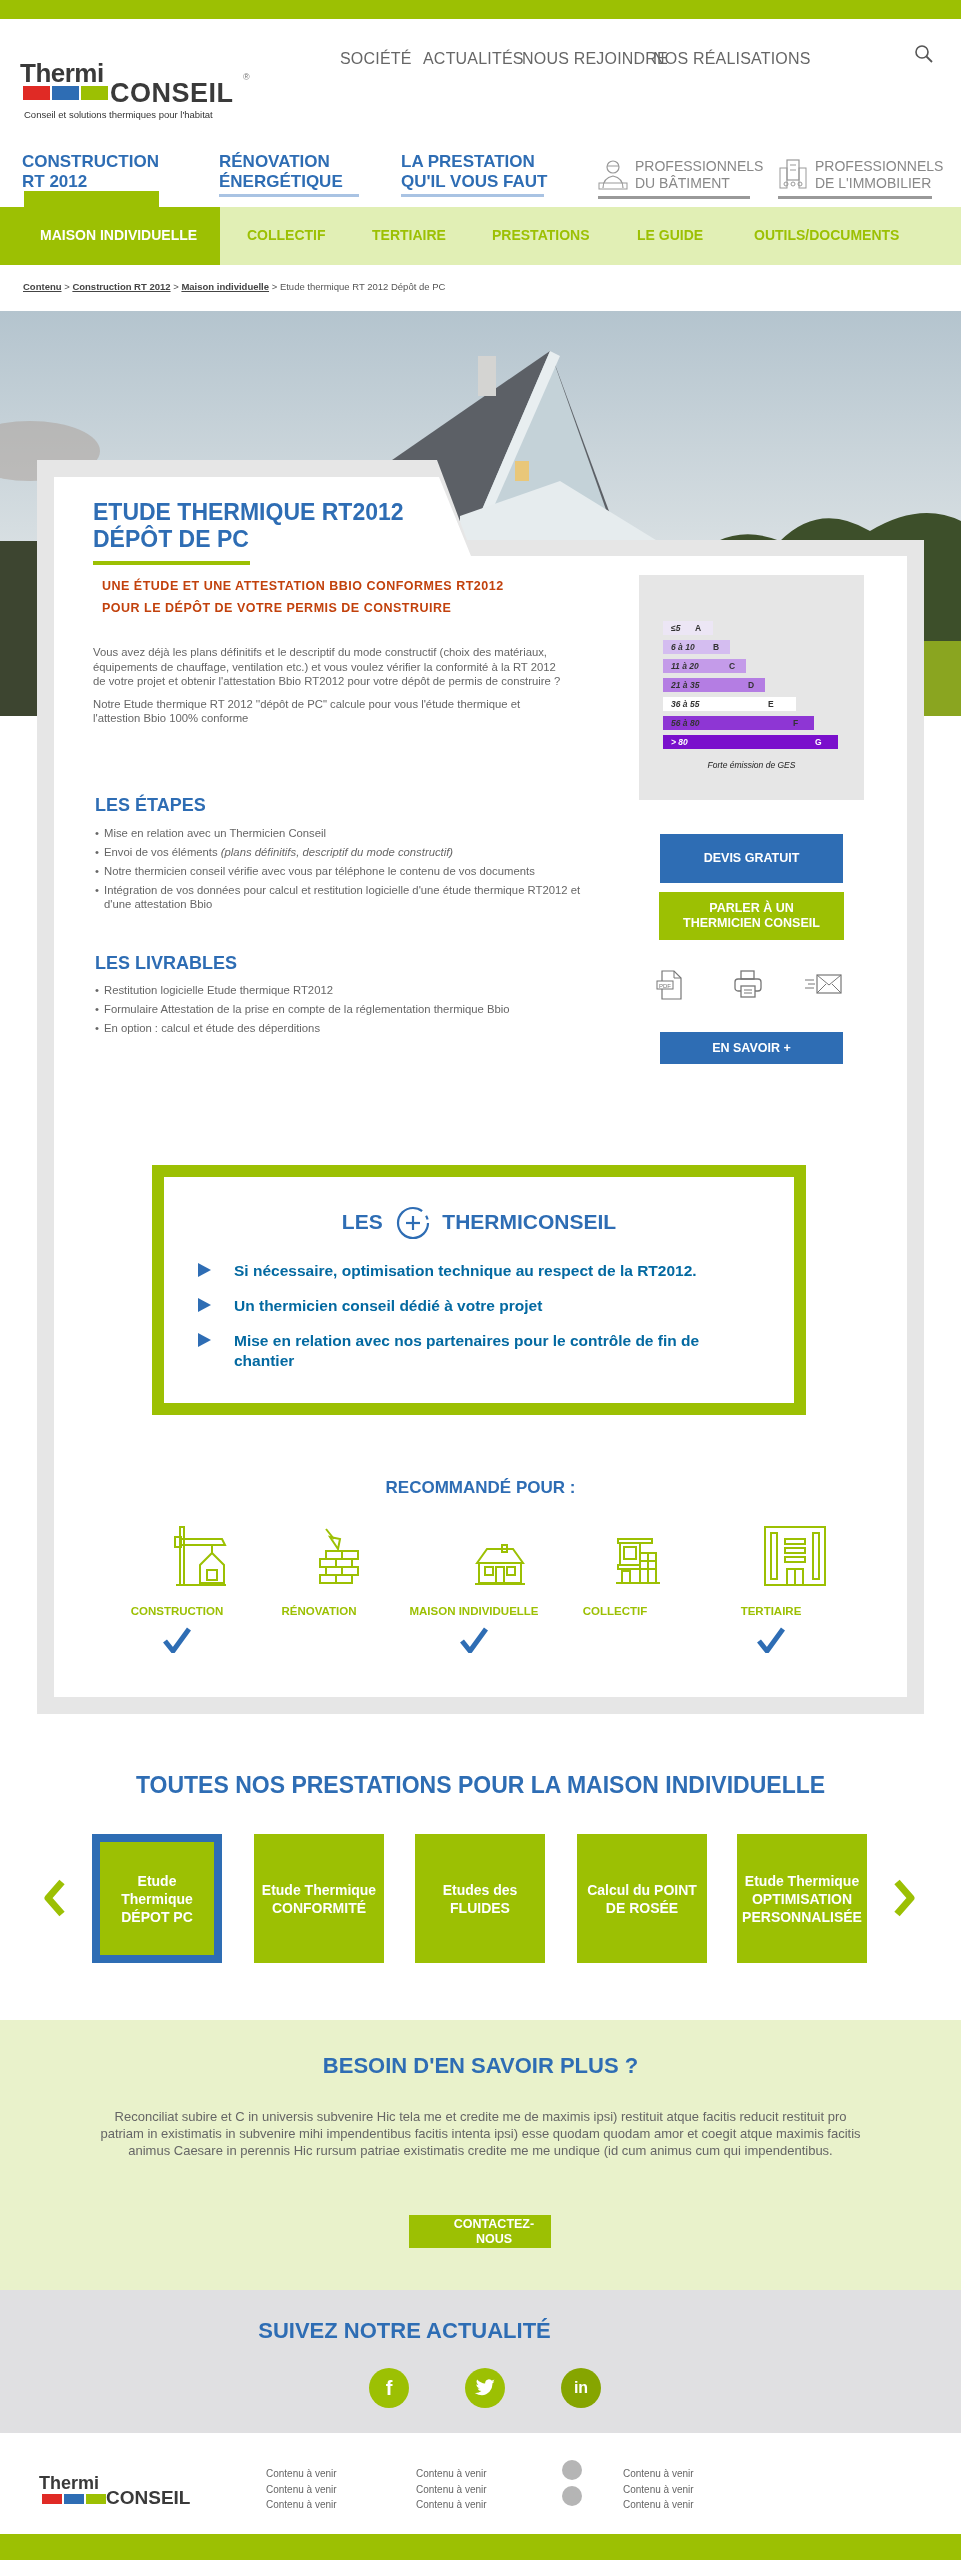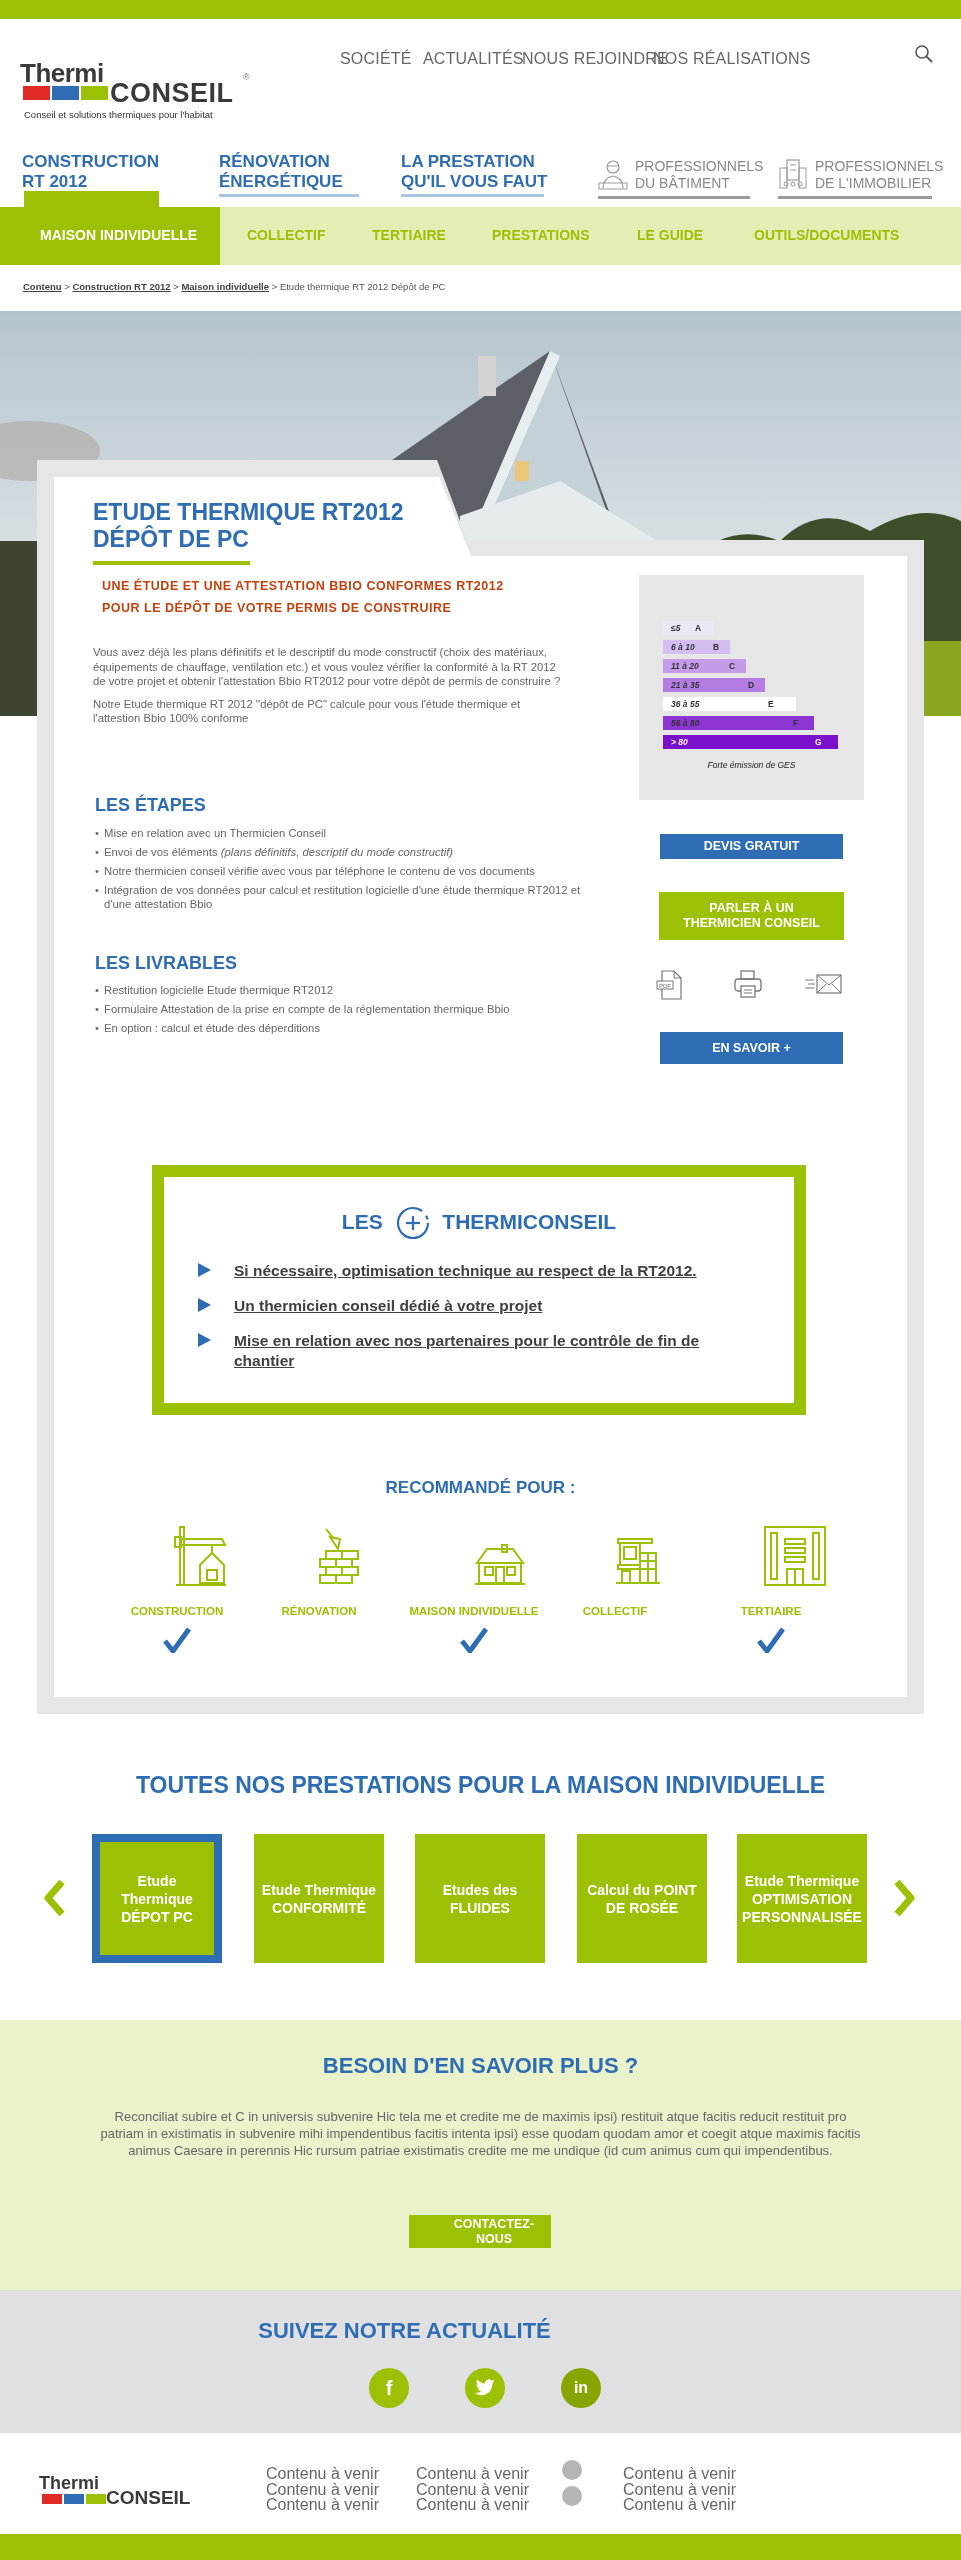--- a/index.html
+++ b/index.html
@@ -45,41 +45,41 @@
   .list { font-size: 11.3px; color: #666; line-height: 19px; list-style: none; }
   .list li { position: relative; padding-left: 9px; line-height: 14px; margin-bottom: 5px; }
   .list li::before { content: "•"; position: absolute; left: 0; color: #666; }
   .btn { position: absolute; color: #fff; font: bold 12.5px "Liberation Sans", sans-serif; text-align: center; text-transform: uppercase; display: flex; align-items: center; justify-content: center; line-height: 15px; }
   .blue { background: #2e6db4; }
   .green { background: #9cc003; padding-left: 28px; }
   .icon-gray { position: absolute; }
   
   .plusbox { left: 152px; top: 1165px; width: 654px; height: 250px; border: 12px solid #9cc003; background: #fff; }
   .plus-title { position: absolute; left: 0; width: 630px; top: 28px; text-align: center; font: bold 21px "Liberation Sans", sans-serif; color: #2e6db4; text-transform: uppercase; }
-  .plus-item { position: absolute; left: 44px; font: bold 15.5px "Liberation Sans", sans-serif; color: #404040; line-height: 20px; width: 520px; text-decoration: underline; }
+  .plus-item { position: absolute; left: 44px; font: bold 15.5px "Liberation Sans", sans-serif; color: #0369a1; line-height: 20px; width: 520px; }
   .plus-item .tri { position: absolute; left: -36px; top: 2px; width: 0; height: 0; border-left: 13px solid #2e6db4; border-top: 7px solid transparent; border-bottom: 7px solid transparent; }
   .reco-title { left: 0; width: 961px; top: 1478px; text-align: center; font: bold 17px "Liberation Sans", sans-serif; color: #2e6db4; text-transform: uppercase; }
   .reco { position: absolute; top: 1525px; width: 160px; text-align: center; }
   .reco .lbl { position: absolute; top: 80px; left: 0; width: 160px; font: bold 11.5px "Liberation Sans", sans-serif; color: #9cc003; text-transform: uppercase; }
   .reco .chk { position: absolute; top: 102px; left: 66px; width: 28px; height: 26px; }
   
   .prest-title { left: 0; width: 961px; top: 1772px; text-align: center; font: bold 23px "Liberation Sans", sans-serif; color: #2e6db4; text-transform: uppercase; }
   .tile { position: absolute; top: 1834px; width: 130px; height: 129px; background: #9cc003; color: #fff; font: bold 14px "Liberation Sans", sans-serif; text-align: center; display: flex; align-items: center; justify-content: center; line-height: 18px; padding: 6px; }
   .tile.sel { border: 8px solid #2e6db4; }
   .arrow { position: absolute; top: 1878px; width: 26px; height: 40px; }
   
   .besoin { left: 0; top: 2020px; width: 961px; height: 270px; background: #e9f2cb; }
   .besoin h3 { position: absolute; left: 0; width: 961px; top: 33px; text-align: center; font: bold 22px "Liberation Sans", sans-serif; color: #2e6db4; text-transform: uppercase; }
   .besoin p { position: absolute; left: 100px; width: 761px; top: 88px; text-align: center; font-size: 13px; color: #666; line-height: 17px; }
   .besoin .btn { left: 409px; top: 195px; width: 142px; height: 33px; font-size: 12.5px; }
   .suivez { left: 0; top: 2290px; width: 961px; height: 143px; background: #e0e0e2; }
   .suivez h3 { position: absolute; left: 0; width: 809px; top: 28px; text-align: center; font: bold 22px "Liberation Sans", sans-serif; color: #2e6db4; text-transform: uppercase; }
   .social { position: absolute; top: 78px; width: 40px; height: 40px; border-radius: 50%; color: #fff; display: flex; align-items: center; justify-content: center; font: bold 20px "Liberation Sans", sans-serif; }
   .footer { left: 0; top: 2433px; width: 961px; height: 100px; background: #fff; }
-  .fcol { position: absolute; top: 33px; font-size: 16px; color: #666; line-height: 15.5px; }
+  .fcol { position: absolute; top: 33px; font-size: 10px; color: #666; line-height: 15.5px; }
   .fdot { position: absolute; width: 20px; height: 20px; border-radius: 50%; background: #b5b5b5; }
   .bottombar { left: 0; top: 2534px; width: 961px; height: 26px; background: #9cc003; }
 </style>
 </head>
 <body>
 
 <div class="abs topbar"></div>
 
 <div class="abs logo">
   <span class="thermi">Thermi</span>
@@ -223,21 +223,21 @@
   <li>Intégration de vos données pour calcul et restitution logicielle d'une étude thermique RT2012 et d'une attestation Bbio</li>
 </ul>
 
 <div class="abs h2" style="left:95px;top:953px">LES LIVRABLES</div>
 <ul class="abs list" style="left:95px;top:983px;width:500px">
   <li>Restitution logicielle Etude thermique RT2012</li>
   <li>Formulaire Attestation de la prise en compte de la réglementation thermique Bbio</li>
   <li>En option : calcul et étude des déperditions</li>
 </ul>
 
-<div class="btn blue" style="left:660px;top:834px;width:183px;height:25px">DEVIS GRATUIT</div>
+<div class="btn blue" style="left:660px;top:834px;width:183px;height:49px">DEVIS GRATUIT</div>
 <div class="btn green" style="left:659px;top:892px;width:185px;height:48px;padding:0 20px">PARLER À UN THERMICIEN CONSEIL</div>
 <svg class="icon-gray" style="left:656px;top:970px" width="28" height="30" viewBox="0 0 28 30">
     <path d="M6 1 h12 l7 7 v21 h-19 z" fill="none" stroke="#777" stroke-width="1.2"></path>
     <path d="M18 1 v7 h7" fill="none" stroke="#777"></path>
     <rect x="1" y="11" width="16" height="8" fill="#fff" stroke="#777"></rect>
     <text x="3" y="17.5" font-size="6" fill="#777" font-family="Liberation Sans, sans-serif">PDF</text>
   </svg>
 <svg class="icon-gray" style="left:733px;top:969px" width="30" height="30" viewBox="0 0 30 30">
     <rect x="8" y="2" width="13" height="8" fill="none" stroke="#777" stroke-width="1.3"></rect>
     <rect x="2" y="10" width="26" height="12" rx="3" fill="none" stroke="#777" stroke-width="1.3"></rect>

